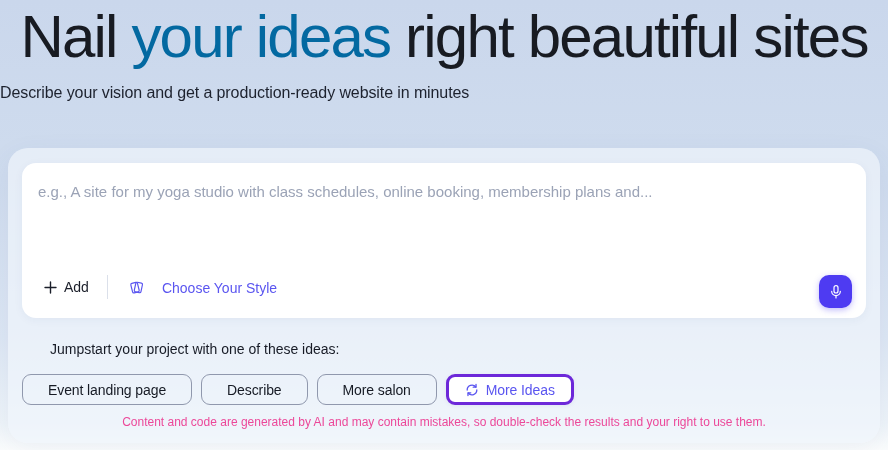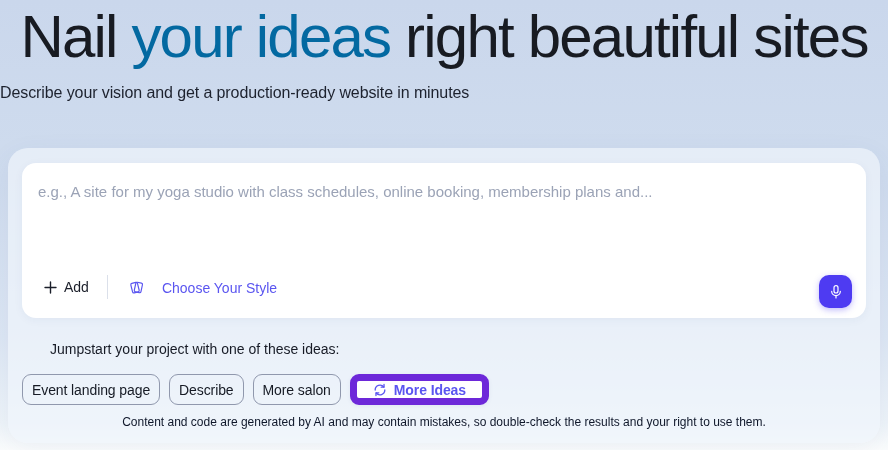--- a/index.html
+++ b/index.html
@@ -67,33 +67,33 @@
   }
 
   
   .ideas-label {
     position:absolute; left:14px; top:192px;
     font-size:14px; line-height:18px; color:#171b26; font-weight:500;margin-left:28px;
   }
   .chips { position:absolute; left:14px; top:226px; display:flex; gap:9px; align-items:center; }
   .chip {
     height:31px; display:inline-flex; align-items:center; justify-content:center;
-    padding:0 9px; border-radius:9px; cursor:pointer;
+    padding:0 25px; border-radius:9px; cursor:pointer;
     border:1px solid #9098ad; background:transparent;
     font-family:"Liberation Sans", sans-serif;
     font-size:14px; color:#161a24; letter-spacing:-0.1px;
   }
   .chip-more {
-    border:7px solid #6d28d9; background:#ffffff; color:#5a55f0;
-    gap:7px; padding:0 16px; font-weight:700;
+    border:3px solid #6d28d9; background:#ffffff; color:#5a55f0;
+    gap:7px; padding:0 16px; font-weight:400;
     box-shadow:0 1px 4px rgba(60,80,140,0.08);
   }
   .disclaimer {
     position:absolute; left:0; width:100%; top:266px;
-    text-align:center; font-size:12px; line-height:16px; color:#0f172a;
+    text-align:center; font-size:12px; line-height:16px; color:#ec4899;
   }
   .icon { display:inline-flex; align-items:center; justify-content:center; }
 </style>
 </head>
 <body>
 
 <div class="page">
 
   <h1 class="heading"><span>Nail </span><span class="hl">your ideas</span><span> right beautiful sites</span></h1>
 

